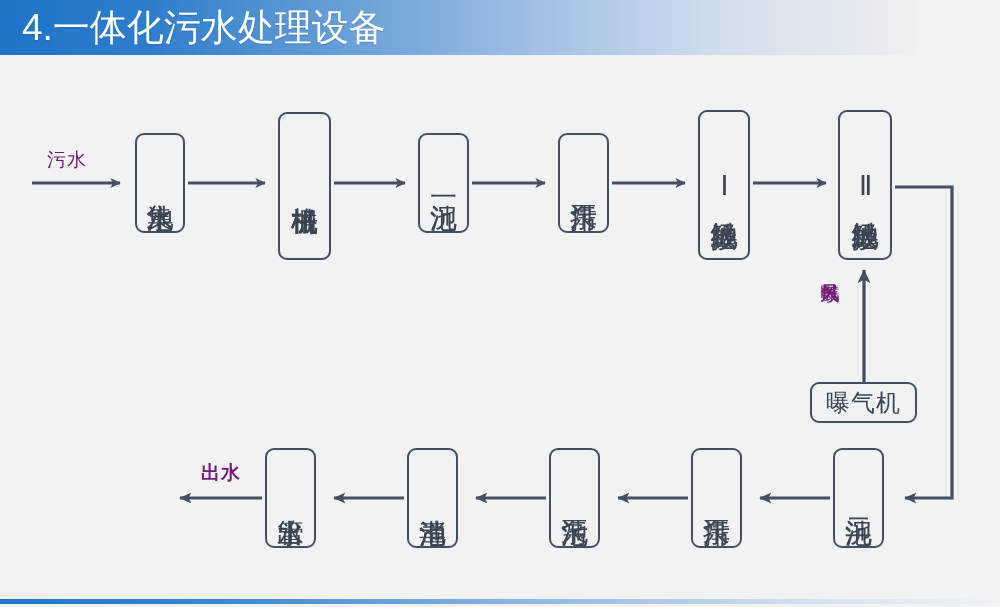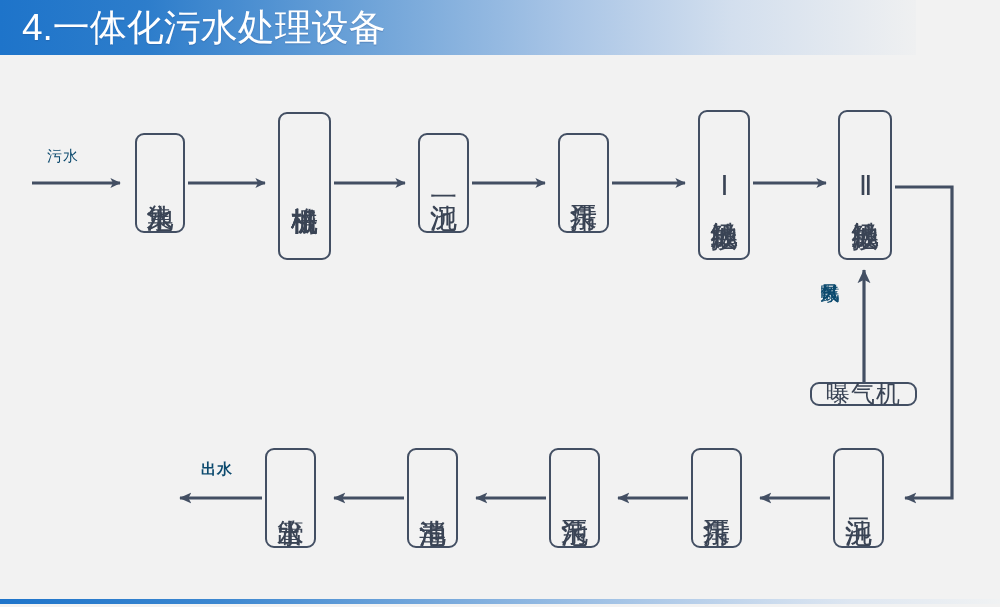--- a/index.html
+++ b/index.html
@@ -68,22 +68,22 @@
   }
   .node.horizontal > span {
     line-height: 1;
     display: block;
     letter-spacing: 1px;
   }
 
   
   .flow-label {
     position: absolute;
-    color: #0c4a6e;
-    font-size: 15px;
+    color: #701a75;
+    font-size: 19px;
     white-space: nowrap;
     letter-spacing: 1px;
   }
   .flow-label.vert {
     writing-mode: vertical-rl;
     text-orientation: upright;
     line-height: 1.0;
     letter-spacing: 0px;
   }
 
@@ -167,21 +167,21 @@
   </div>
 
   <div class="node vertical" style="left:698px; top:55px; width:52px; height:150px;">
     <span>Ⅰ级接触池</span>
   </div>
 
   <div class="node vertical" style="left:838px; top:55px; width:54px; height:150px;">
     <span>Ⅱ级接触池</span>
   </div>
 
-  <div class="node horizontal" style="left:810px; top:327px; width:107px; height:24px; font-size:24px;">
+  <div class="node horizontal" style="left:810px; top:327px; width:107px; height:41px; font-size:24px;">
     <span>曝气机</span>
   </div>
 
   <div class="node vertical" style="left:833px; top:393px; width:51px; height:100px;">
     <span>二沉池</span>
   </div>
 
   <div class="node vertical" style="left:691px; top:393px; width:51px; height:100px;">
     <span>排污泵</span>
   </div>

